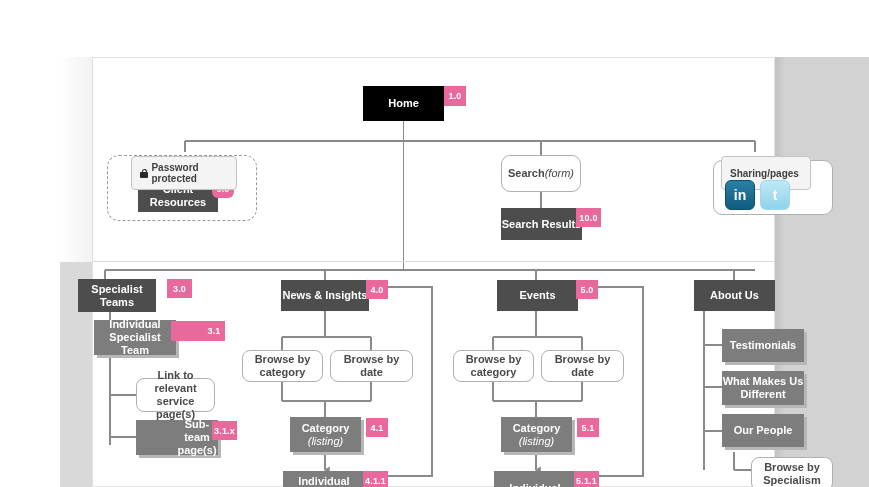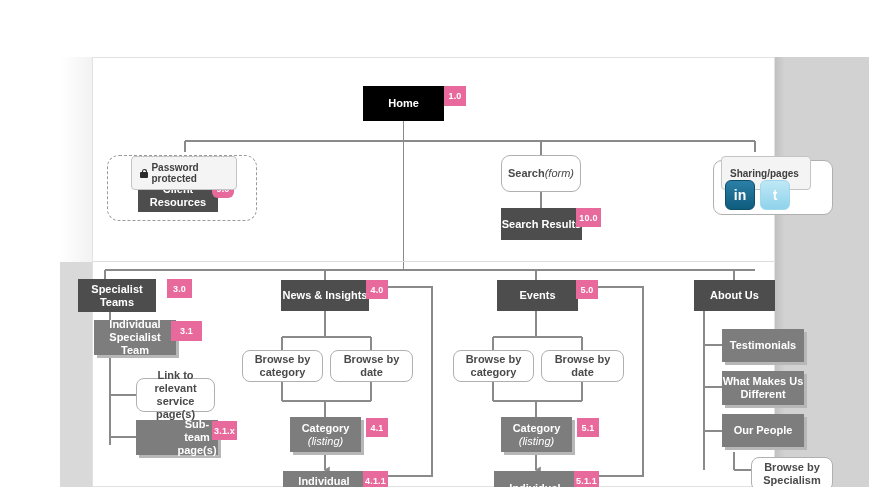--- a/index.html
+++ b/index.html
@@ -222,21 +222,21 @@
   </div>
 
   <div class="node dark" style="left:78px;top:279px;width:78px;height:33px;">
     <span>Specialist Teams</span>
   </div>
   <div class="badge" style="left:143px;top:279px;width:25px;height:19px;margin-left:24px;">3.0</div>
 
   <div class="node mid shadow" style="left:94px;top:320px;width:82px;height:35px;">
     <span>Individual Specialist Team</span>
   </div>
-  <div class="badge" style="left:171px;top:321px;width:31px;height:20px;">3.1</div>
+  <div class="badge" style="left:171px;top:321px;width:22px;height:20px;padding-left:32px;">3.1</div>
 
   <div class="node white" style="left:136px;top:378px;width:79px;height:34px;">
     <span>Link to relevant service page(s)</span>
   </div>
 
   <div class="node mid shadow" style="left:136px;top:420px;width:82px;height:35px;padding-left:40px;">
     <span>Sub-team page(s)</span>
   </div>
   <div class="badge" style="left:212px;top:421px;width:25px;height:19px;">3.1.x</div>
 

